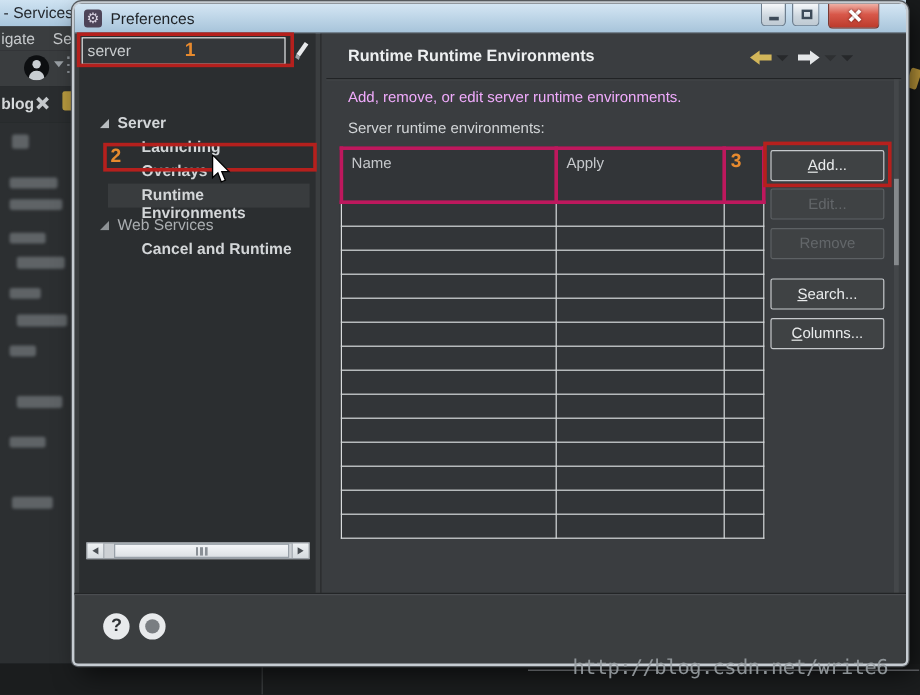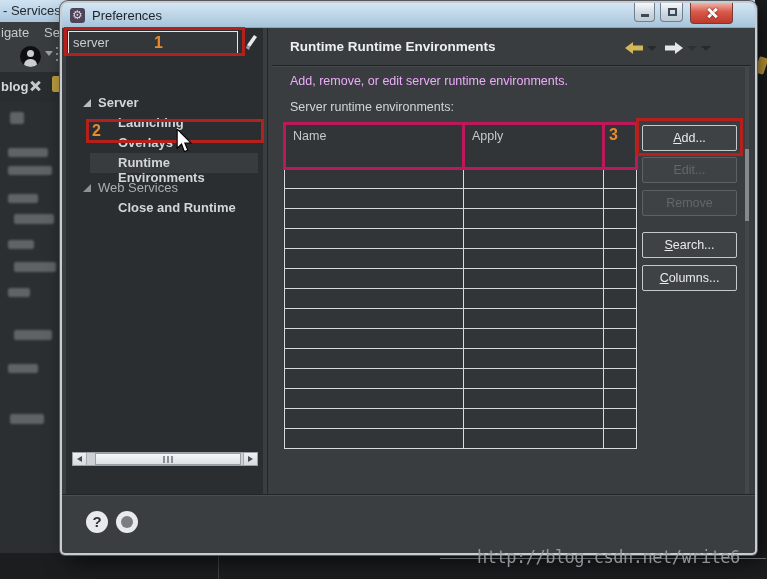--- a/index.html
+++ b/index.html
@@ -214,21 +214,21 @@
       </div>
       <div class="tree-row selected" style="top:95px;">
         <span class="sel-bg"></span>
         <span class="lbl1">Runtime Environments</span>
       </div>
       <div class="tree-row dim" style="top:120px;text-align:right;">
         <span class="twisty" style="background:#8e9295;"></span>
         <span class="lbl0">Web Services</span>
       </div>
       <div class="tree-row" style="top:140px;">
-        <span class="lbl1">Close and Runtime</span>
+        <span class="lbl1">Cancel and Runtime</span>
       </div>
     </div>
 
     <div class="hscroll">
       <div class="hs-btn l">
           <div class="hs-arrow l"></div>
         </div>
       <div class="hs-thumb">
           <div class="hs-grip"></div>
         </div>

